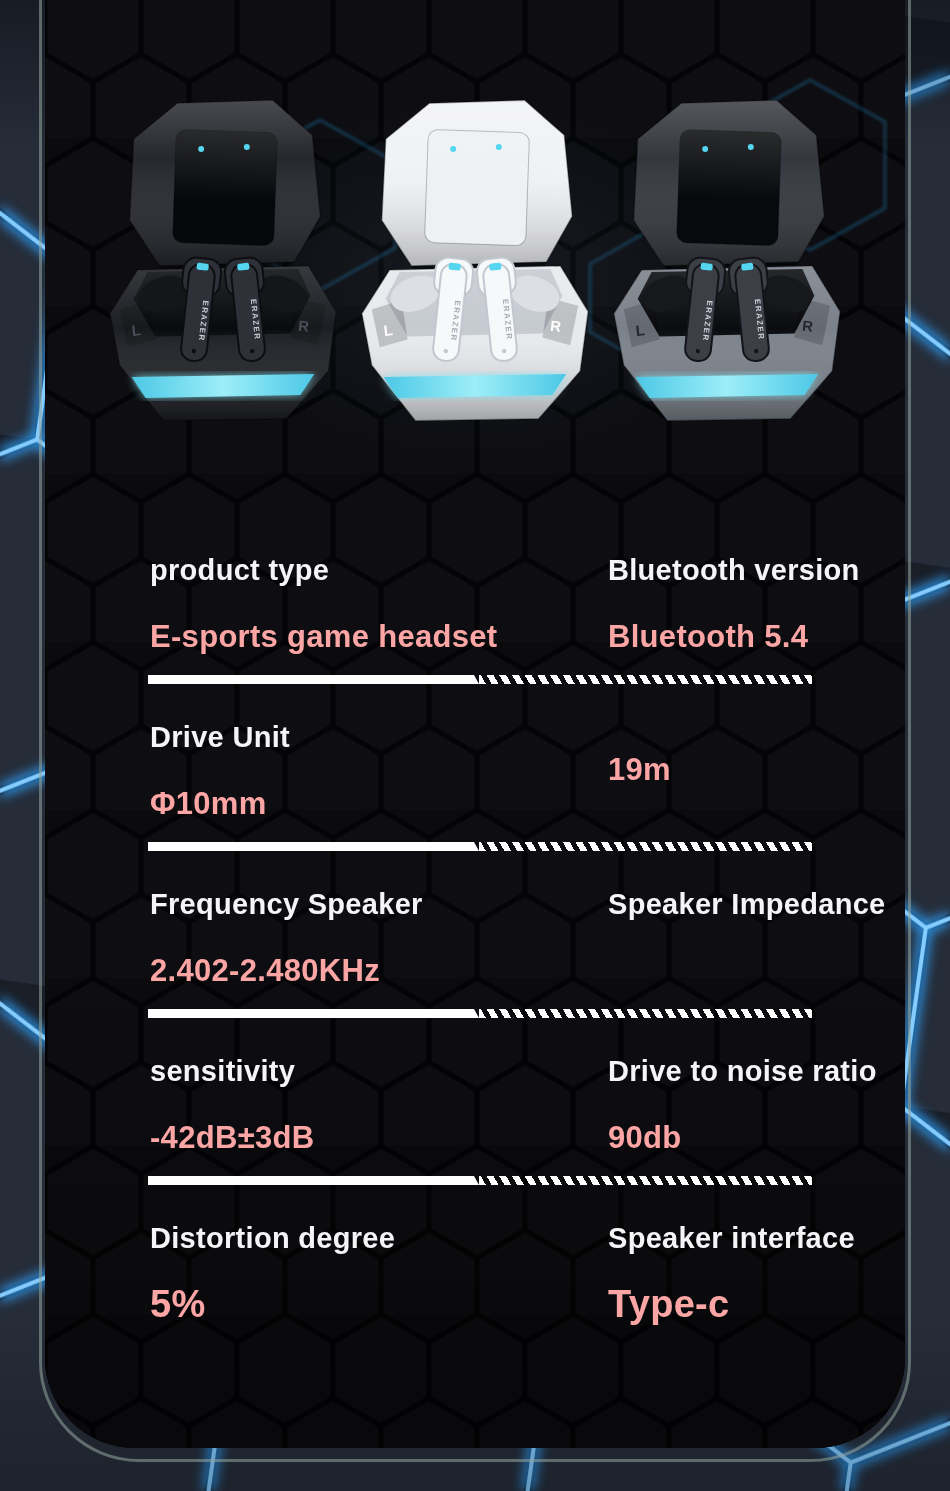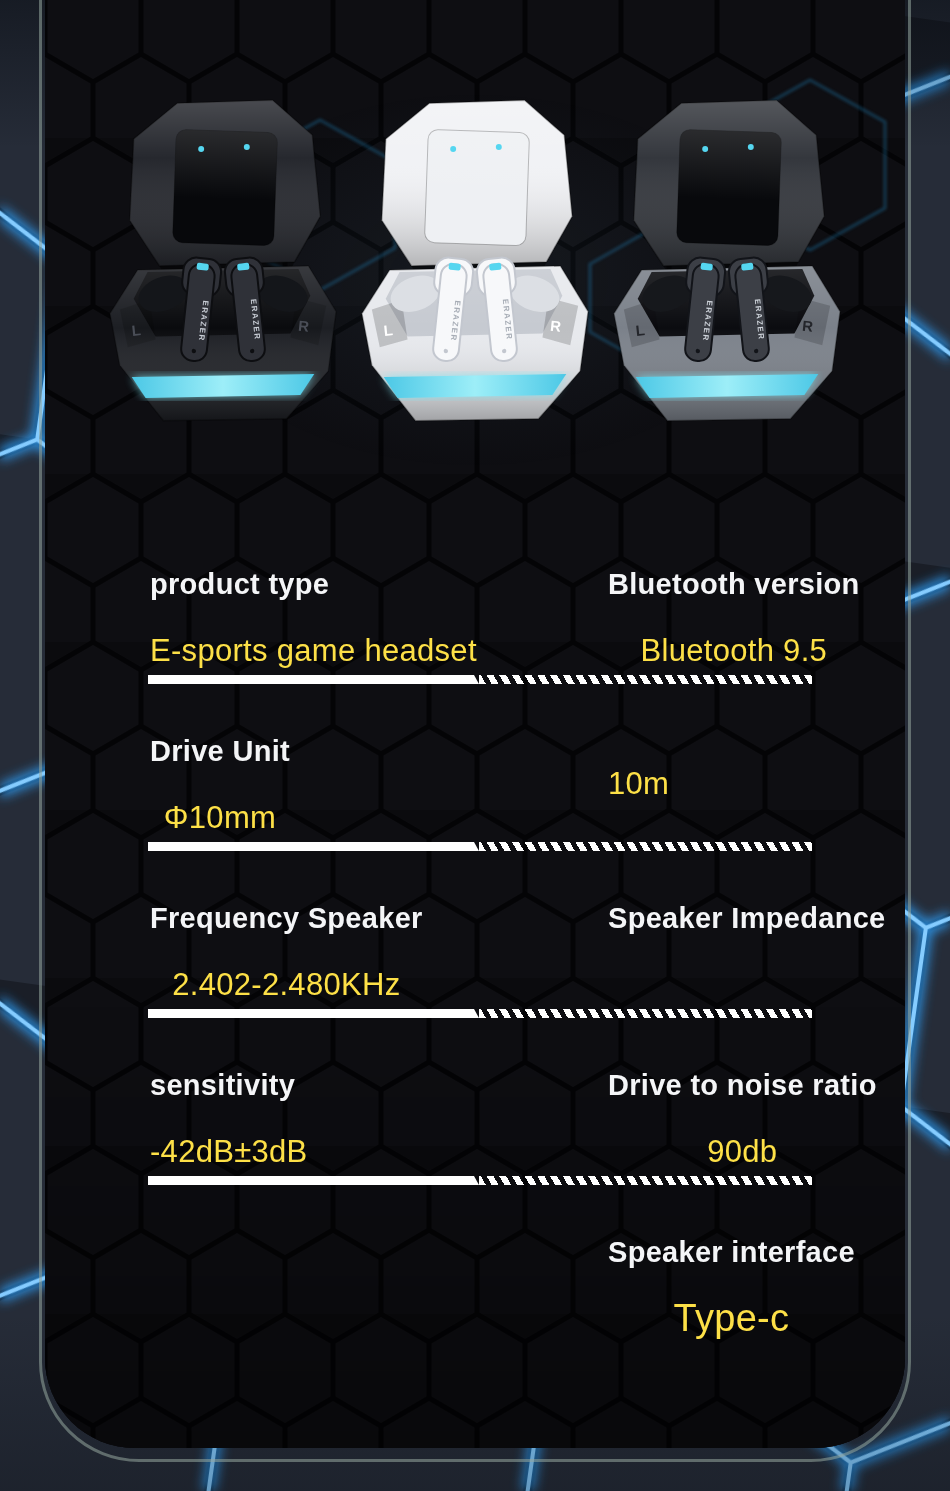--- a/index.html
+++ b/index.html
@@ -54,25 +54,25 @@
   .eartip   { fill:var(--tip); }
   .led-dot  { fill:#55d6f0; }
   .mic-dot  { fill:var(--stemEdge); }
   .stem-text{ font-family:"Liberation Sans",sans-serif; font-size:8px; font-weight:700;
               letter-spacing:1.5px; fill:var(--stemText); }
   .mark     { font-family:"Liberation Sans",sans-serif; font-size:15px; font-weight:700; fill:var(--mark); }
 
   
   .specs { margin-top:123px; position:relative; color:#ffffff; }
   .spec-row { position:relative; height:167px; }
-  .cell { position:absolute; top:16px; }
+  .cell { position:absolute; top:2px; }
   .cell.left  { left:105px; }
   .cell.right { left:540px;margin-left:23px; }
   .spec-label { font-size:29px; font-weight:600; letter-spacing:.3px; line-height:34px; color:#f4f5f7; }
-  .spec-value { margin-top:32px; font-size:31px; font-weight:400; letter-spacing:.3px; line-height:36px; color:#fde047;text-align:center; }
+  .spec-value { margin-top:32px; font-size:31px; font-weight:700; letter-spacing:.3px; line-height:36px; color:#fca5a5; }
   .spec-value.big { font-size:38px; line-height:42px; margin-top:28px; }
   .divider { position:absolute; left:103px; top:124px; width:664px; height:9px; display:flex; }
   .divider .solid {
     width:331px; background:#ffffff;
     clip-path:polygon(0 0, calc(100% - 5px) 0, 100% 100%, 0 100%);
   }
   .divider .hatch {
     flex:1;
     background:repeating-linear-gradient(60deg, #ffffff 0, #ffffff 6px, rgba(0,0,0,0) 6px, rgba(0,0,0,0) 11px);
   }
@@ -276,35 +276,35 @@
 
       <div class="specs">
 
         <div class="spec-row">
           <div class="cell left">
             <div class="spec-label">product type</div>
             <div class="spec-value">E-sports game headset</div>
           </div>
           <div class="cell right">
             <div class="spec-label">Bluetooth version</div>
-            <div class="spec-value">Bluetooth 9.5</div>
+            <div class="spec-value">Bluetooth 5.4</div>
           </div>
           <div class="divider">
               <div class="solid"></div>
               <div class="hatch"></div>
             </div>
         </div>
 
         <div class="spec-row">
           <div class="cell left">
             <div class="spec-label">Drive Unit</div>
             <div class="spec-value">Φ10mm</div>
           </div>
           <div class="cell right">
-            <div class="spec-value">10m</div>
+            <div class="spec-value">19m</div>
           </div>
           <div class="divider">
               <div class="solid"></div>
               <div class="hatch"></div>
             </div>
         </div>
 
         <div class="spec-row">
           <div class="cell left">
             <div class="spec-label">Frequency Speaker</div>
@@ -328,20 +328,24 @@
             <div class="spec-label">Drive to noise ratio</div>
             <div class="spec-value">90db</div>
           </div>
           <div class="divider">
               <div class="solid"></div>
               <div class="hatch"></div>
             </div>
         </div>
 
         <div class="spec-row">
+          <div class="cell left">
+            <div class="spec-label">Distortion degree</div>
+            <div class="spec-value big">5%</div>
+          </div>
           <div class="cell right">
             <div class="spec-label">Speaker interface</div>
             <div class="spec-value big">Type-c</div>
           </div>
         </div>
 
       </div>
     </div>
   </div>
 </div>

